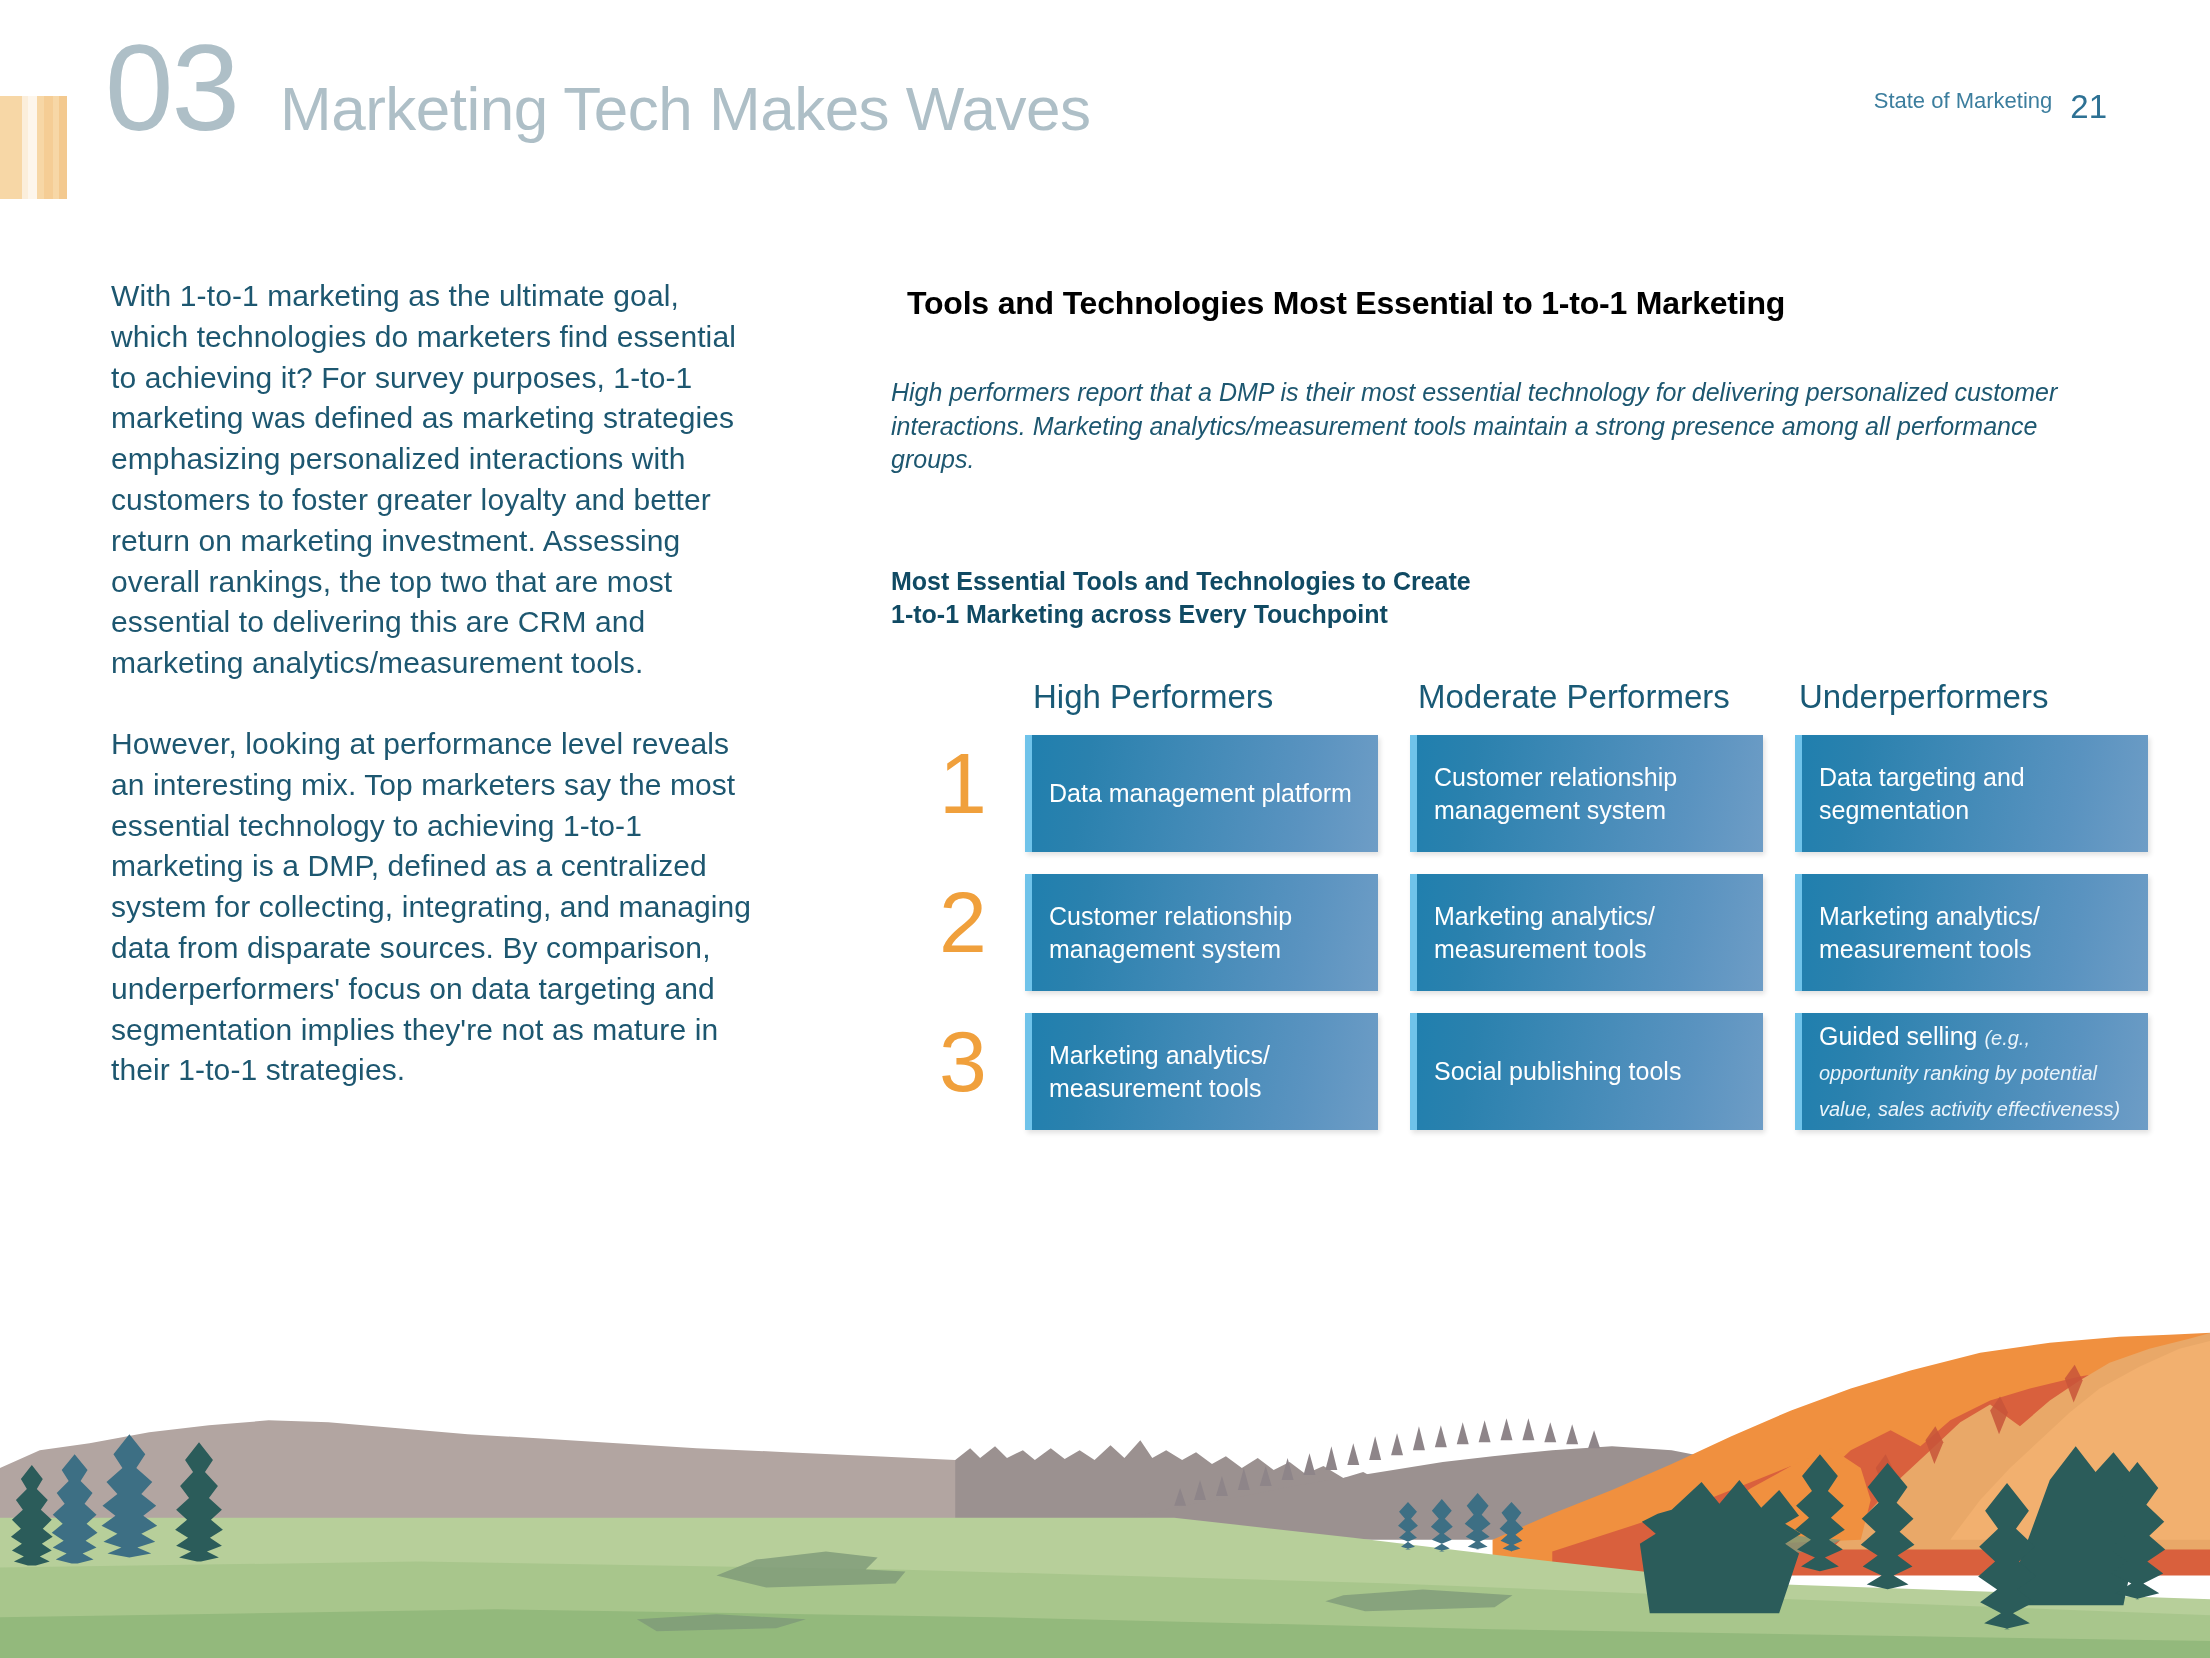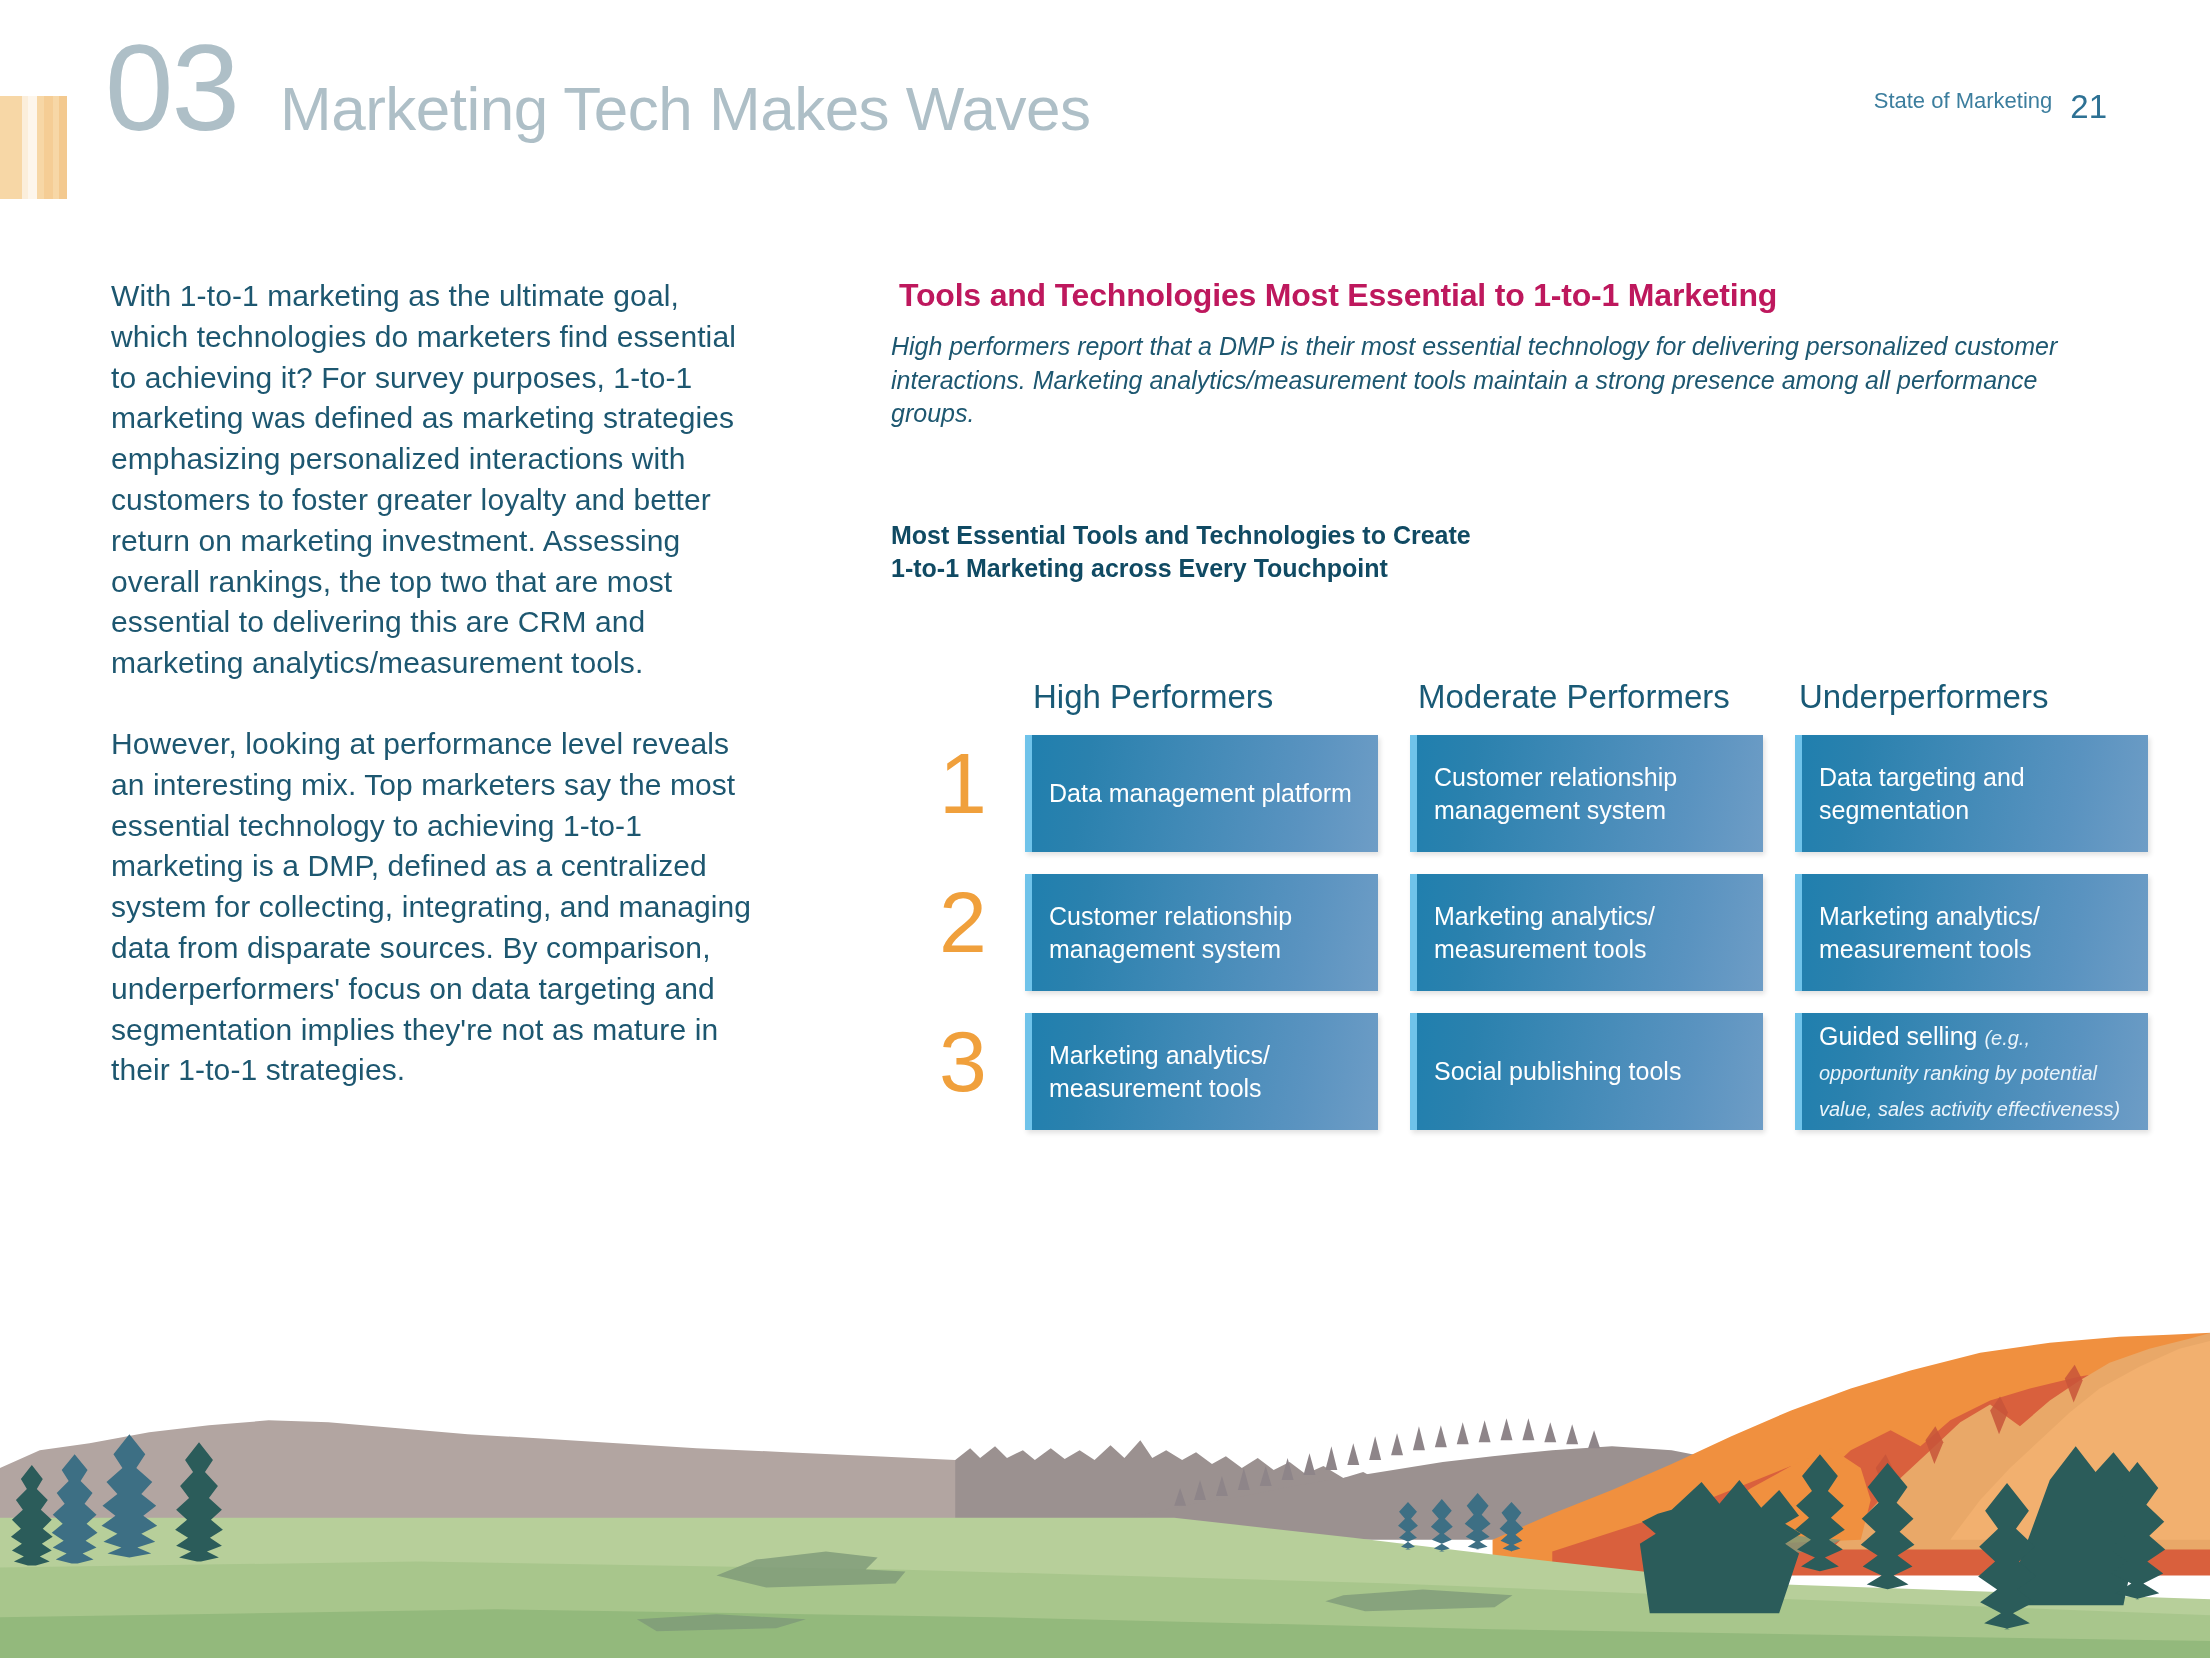--- a/index.html
+++ b/index.html
@@ -93,26 +93,26 @@
   
   .right-col {
     position: absolute;
     left: 891px;
     top: 269px;
     width: 1219px;
   }
   .section-heading {
     font-size: 32px;
     font-weight: 700;
-    color: #be185d;
+    color: #000000;
     letter-spacing: -0.2px;
-    margin: 8px;
+    margin: 16px;
   }
   .section-sub {
-    margin: 16px 0 0 0;
+    margin: 54px 0 0 0;
     font-size: 25px;
     line-height: 1.34;
     font-style: italic;
     font-weight: 300;
     color: #1d5770;
     width: 1234px;
   }
   .figure-title {
     margin: 88px 0 0 0;
     font-size: 25px;

